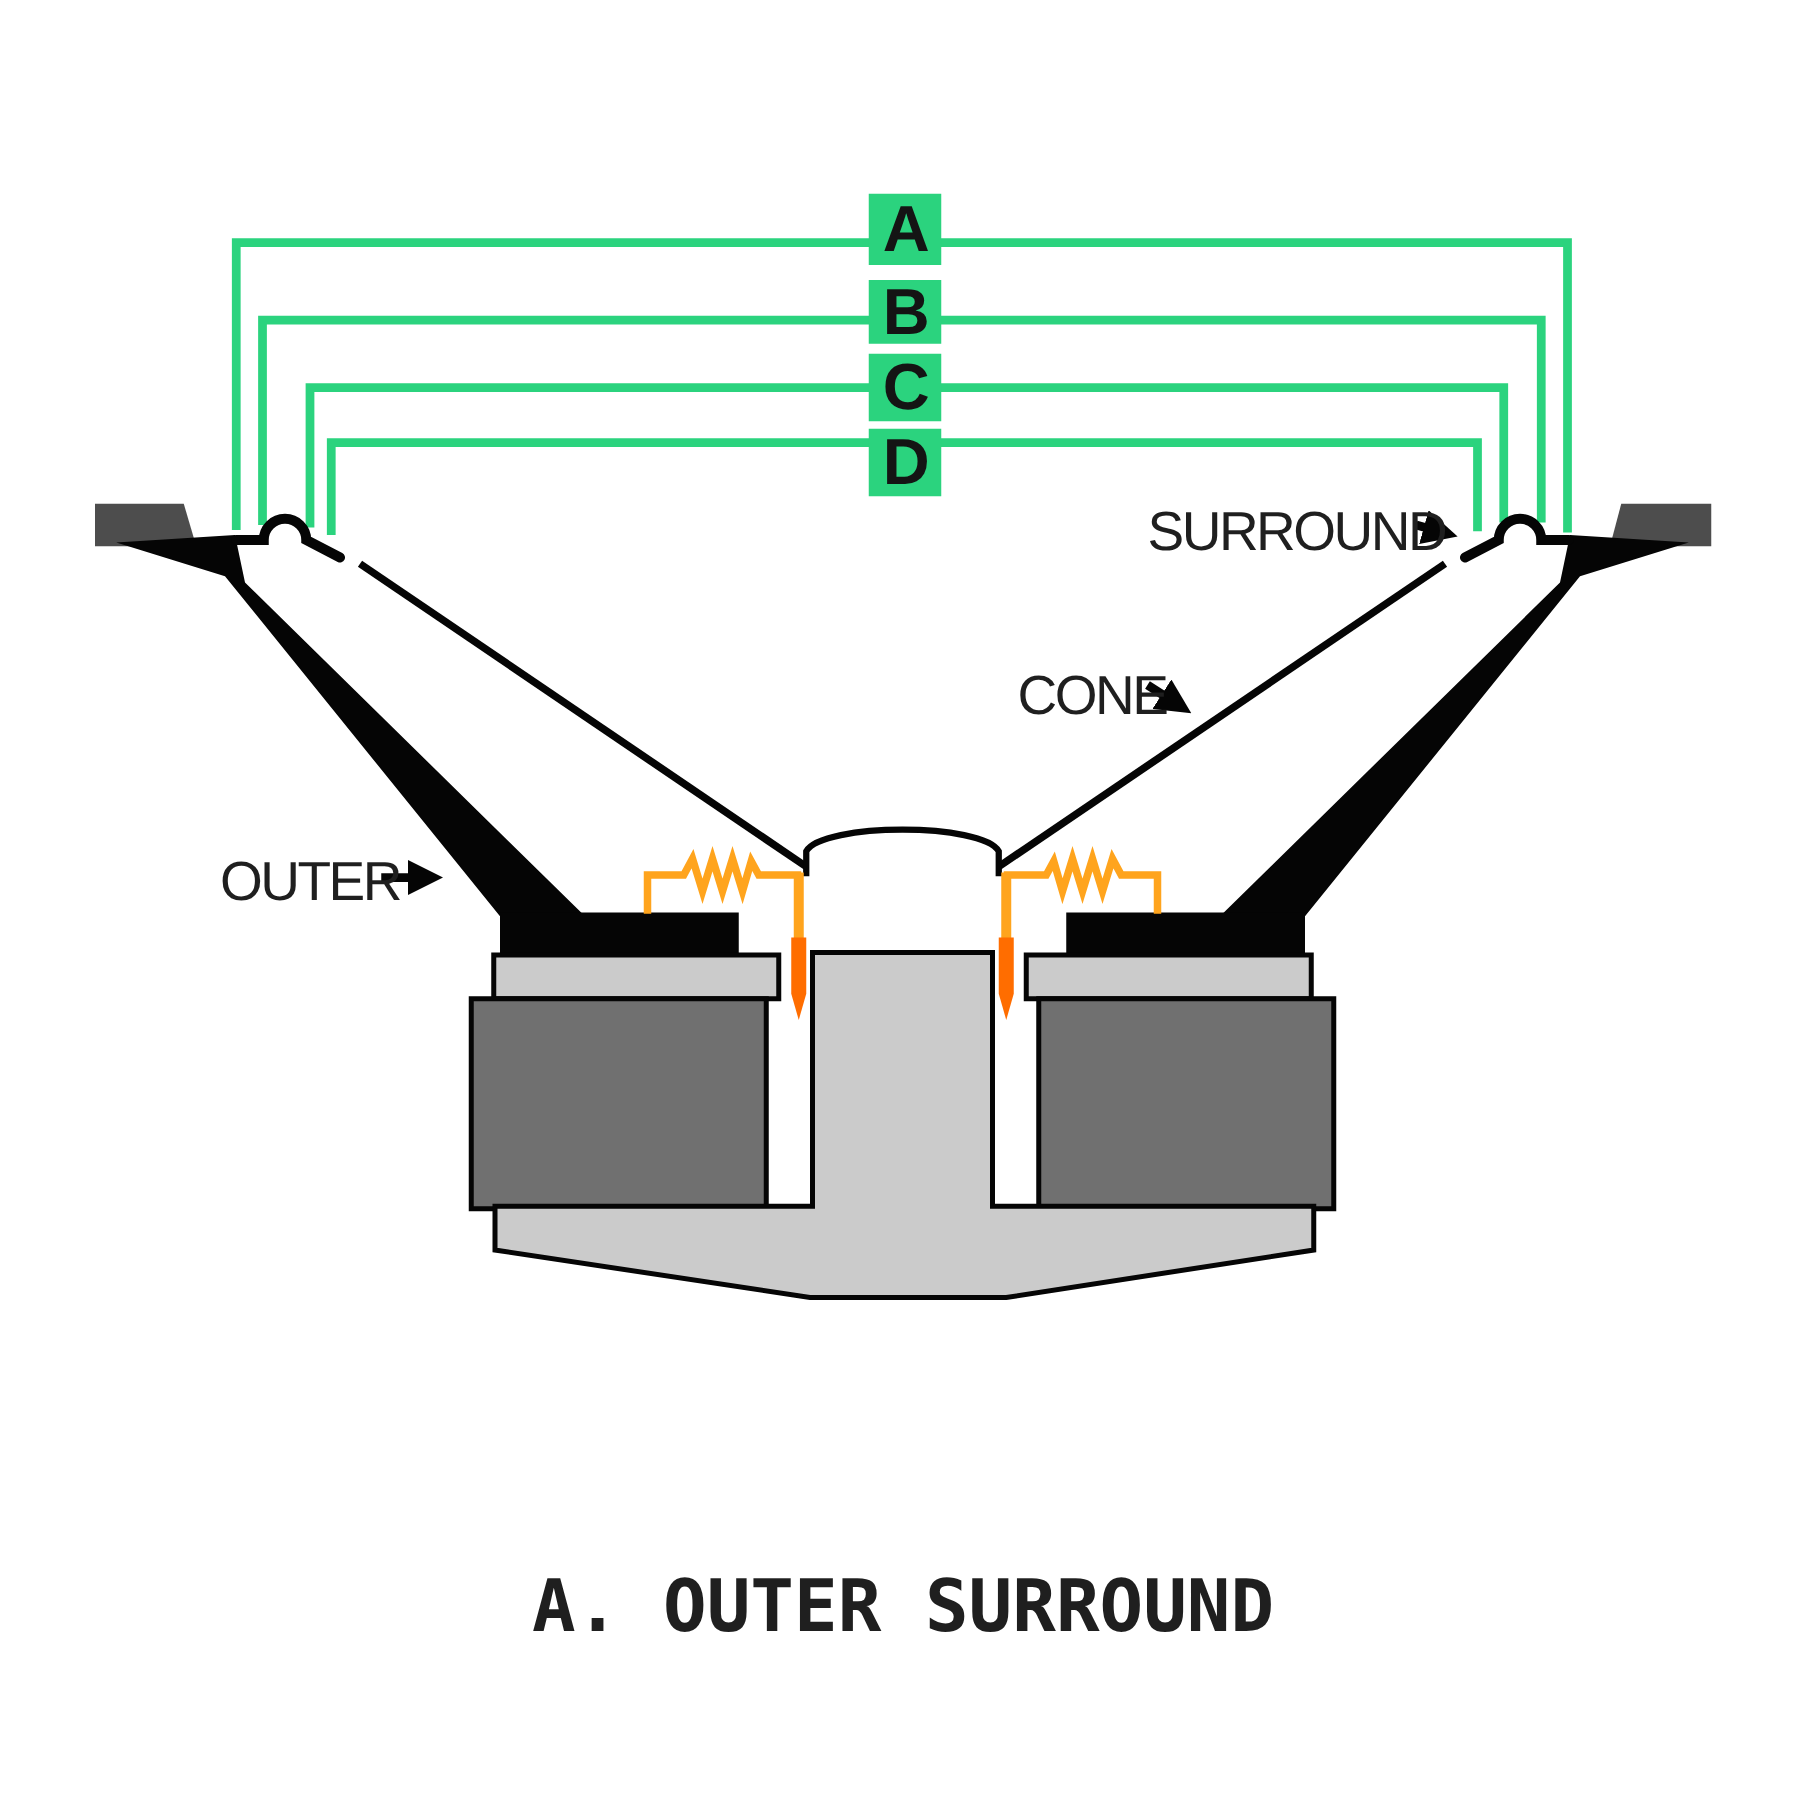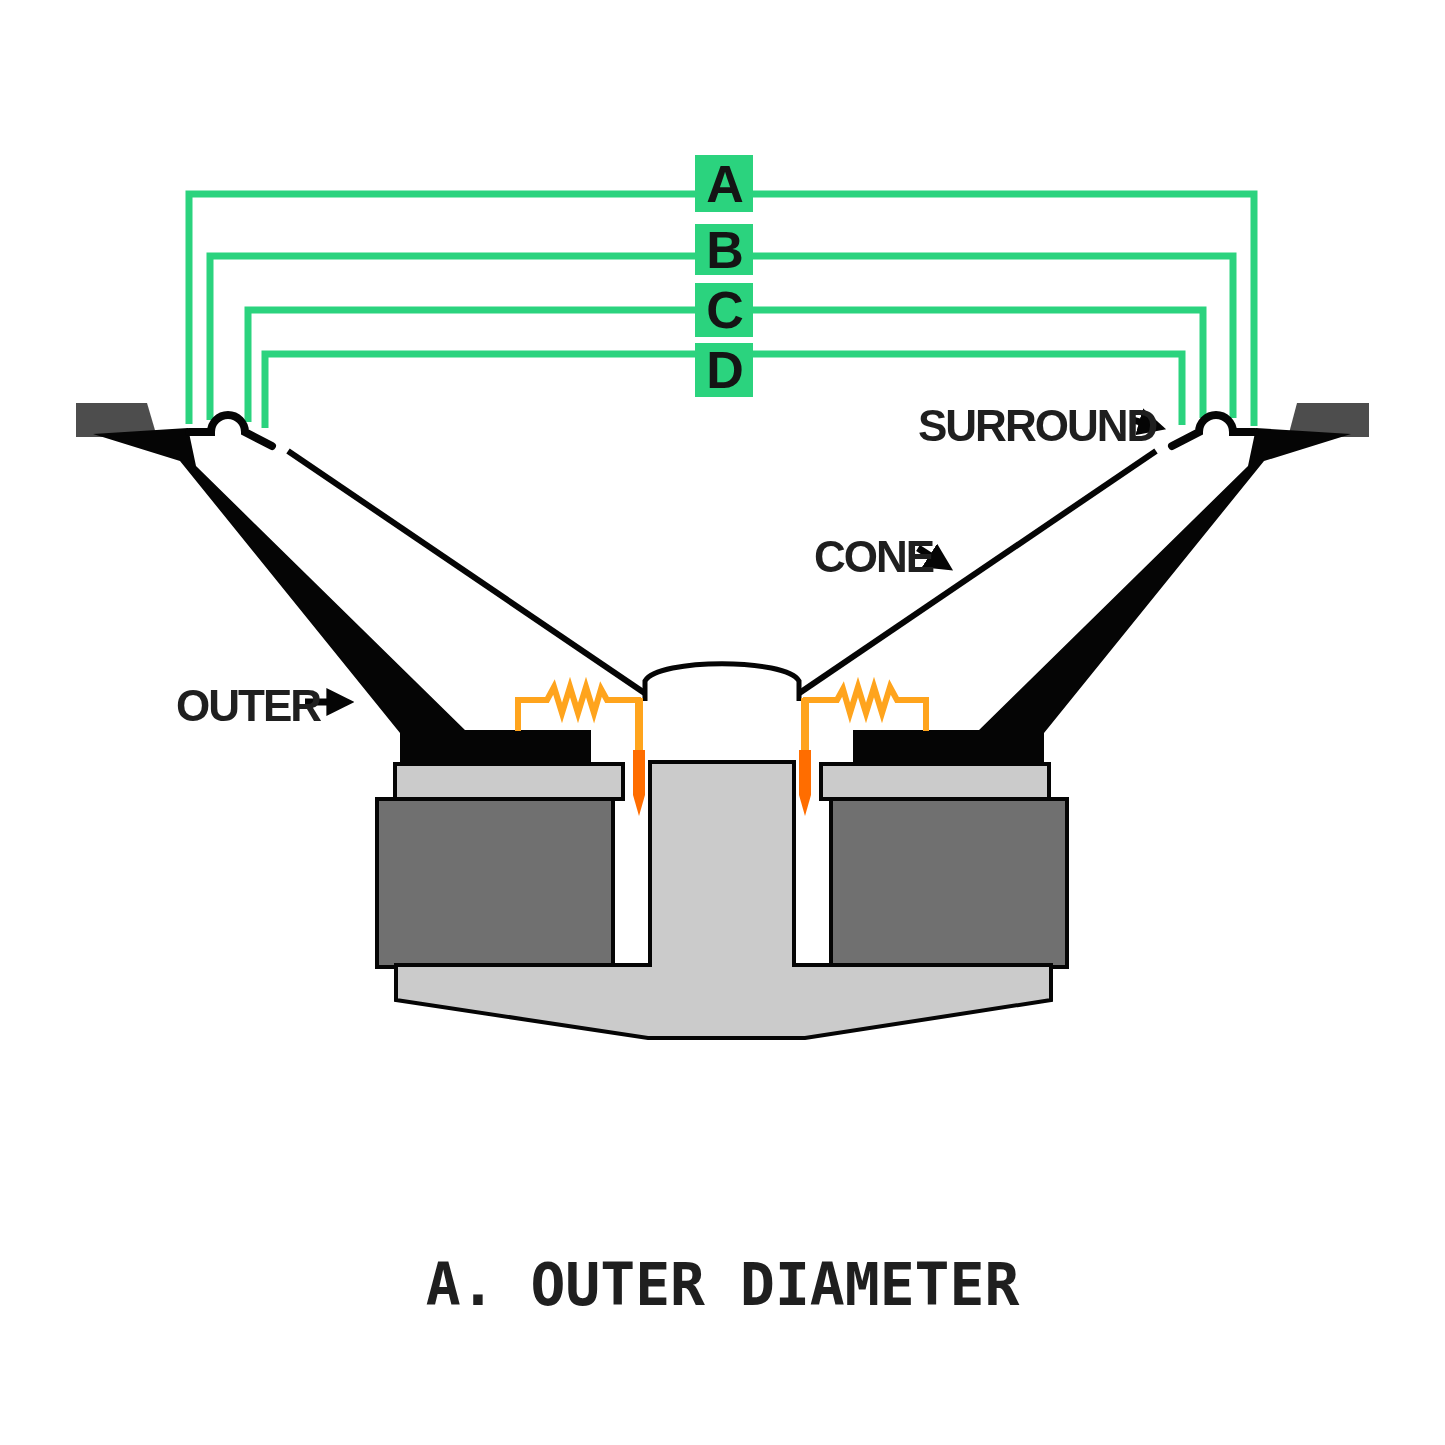--- a/index.html
+++ b/index.html
@@ -31,21 +31,21 @@
     justify-content: center;
     font-weight: bold;
     font-size: 52px;
     letter-spacing: -2px;
     line-height: 1;
     font-family: "Liberation Sans", sans-serif;
   }
   .part-label {
     position: absolute;
     color: #1F1F1F;
-    font-weight: bold;
+    font-weight: normal;
     font-size: 44px;
     letter-spacing: -2px;
     white-space: nowrap;
     line-height: 1;
     font-family: "Liberation Sans", sans-serif;
   }
   .legend {
     position: absolute;
     left: 0;
     right: 0;
@@ -120,19 +120,19 @@
   <div class="chip" style="left:695px; top:155px; width:58px; height:57px;">A</div>
   <div class="chip" style="left:695px; top:224px; width:58px; height:51px;">B</div>
   <div class="chip" style="left:695px; top:283px; width:58px; height:54px;">C</div>
   <div class="chip" style="left:695px; top:343px; width:58px; height:54px;">D</div>
 
   <div class="part-label" style="left:918px; top:404px;">SURROUND</div>
   <div class="part-label" style="left:814px; top:535px;text-align:center;">CONE</div>
   <div class="part-label" style="left:176px; top:684px;">OUTER</div>
 
   <div class="legend">
-    <div>A. OUTER DIAMETER</div>
+    <div>A. OUTER SURROUND</div>
     
     
     
   </div>
 
 </div>
 
 </body></html>

